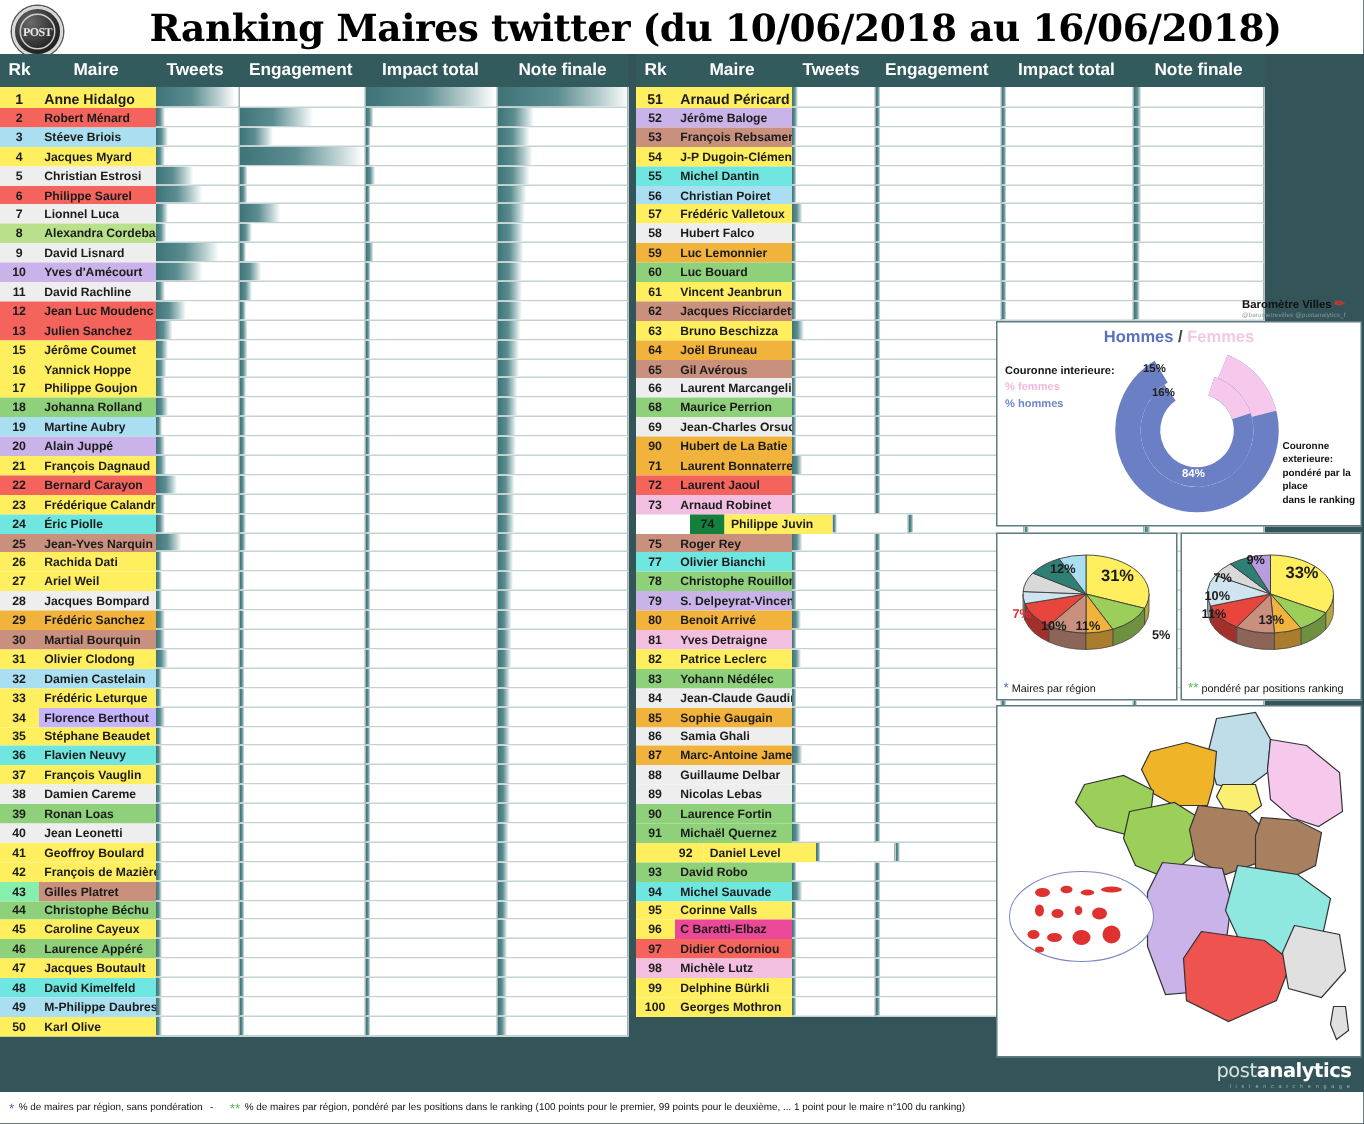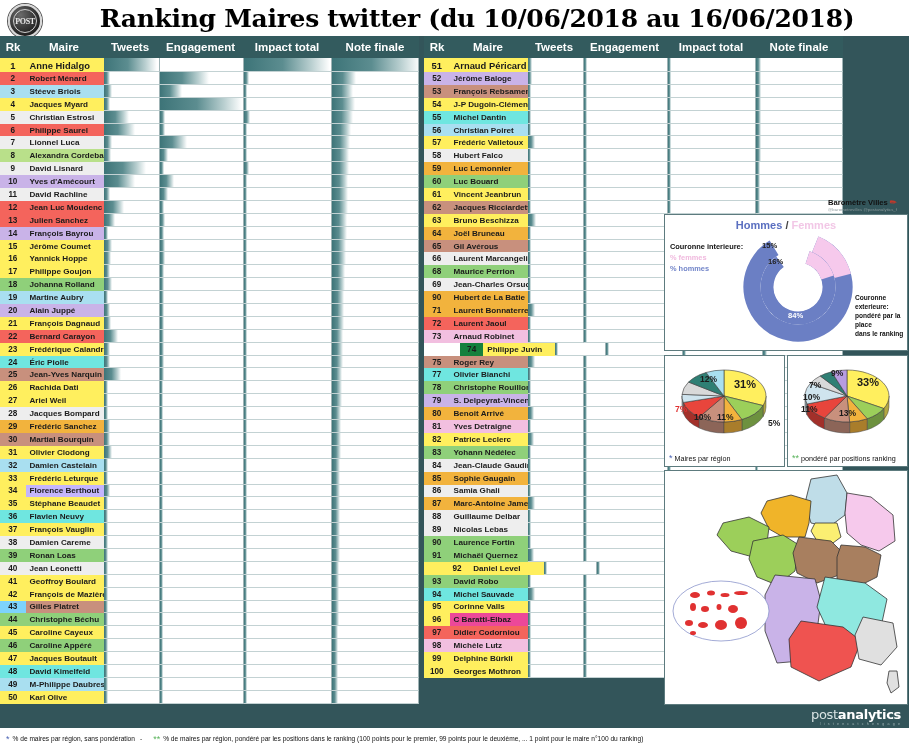--- a/index.html
+++ b/index.html
@@ -332,36 +332,20 @@
             <i style="width: 5.48387px;"></i>
           </div>
           <div class="bar imp">
             <i style="width: 2.83871px;"></i>
           </div>
           <div class="bar note">
             <i style="width: 14.96px;"></i>
           </div>
         </div>
         <div class="row">
-          <div class="rk" style="background: rgb(201, 179, 232);">14</div>
-          <div class="maire" style="background: rgb(201, 179, 232);">François Bayrou</div>
-          <div class="bar tw">
-            <i style="width: 4.2px;"></i>
-          </div>
-          <div class="bar eng">
-            <i style="width: 4.1129px;"></i>
-          </div>
-          <div class="bar imp">
-            <i style="width: 2.83871px;"></i>
-          </div>
-          <div class="bar note">
-            <i style="width: 14.96px;"></i>
-          </div>
-        </div>
-        <div class="row">
           <div class="rk" style="background: rgb(255, 239, 94);">15</div>
           <div class="maire" style="background: rgb(255, 239, 94);">Jérôme Coumet</div>
           <div class="bar tw">
             <i style="width: 8.4px;"></i>
           </div>
           <div class="bar eng">
             <i style="width: 5.48387px;"></i>
           </div>
           <div class="bar imp">
             <i style="width: 2.83871px;"></i>
@@ -796,21 +780,21 @@
             <i style="width: 2.74194px;"></i>
           </div>
           <div class="bar imp">
             <i style="width: 2.83871px;"></i>
           </div>
           <div class="bar note">
             <i style="width: 7.04px;"></i>
           </div>
         </div>
         <div class="row">
-          <div class="rk" style="background: #7dd3fc;">43</div>
+          <div class="rk" style="background: #86efac;">43</div>
           <div class="maire" style="background: rgb(200, 144, 125);">Gilles Platret</div>
           <div class="bar tw">
             <i style="width: 4.2px;"></i>
           </div>
           <div class="bar eng">
             <i style="width: 2.74194px;"></i>
           </div>
           <div class="bar imp">
             <i style="width: 2.83871px;"></i>
           </div>
@@ -845,21 +829,21 @@
           </div>
           <div class="bar imp">
             <i style="width: 2.83871px;"></i>
           </div>
           <div class="bar note">
             <i style="width: 6.16px;"></i>
           </div>
         </div>
         <div class="row">
           <div class="rk" style="background: rgb(143, 208, 122);">46</div>
-          <div class="maire" style="background: rgb(143, 208, 122);">Caroline Appéré</div>
+          <div class="maire" style="background: rgb(143, 208, 122);">Laurence Appéré</div>
           <div class="bar tw">
             <i style="width: 4.2px;"></i>
           </div>
           <div class="bar eng">
             <i style="width: 2.74194px;"></i>
           </div>
           <div class="bar imp">
             <i style="width: 2.83871px;"></i>
           </div>
           <div class="bar note">

